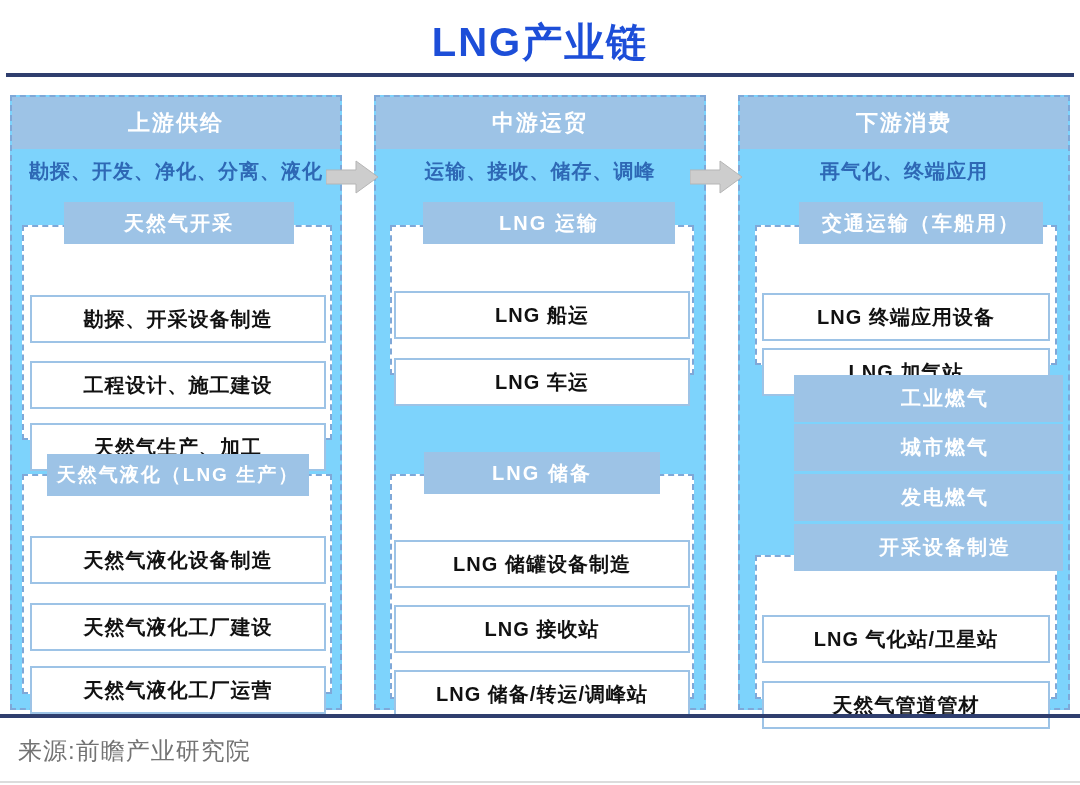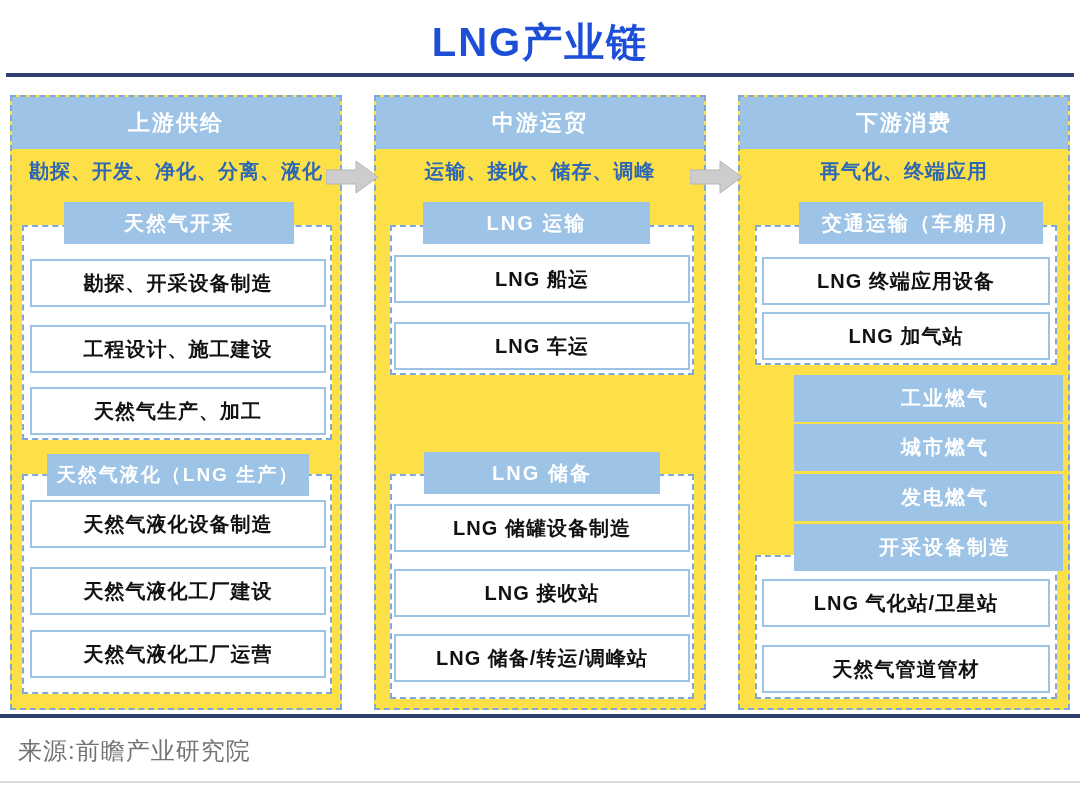--- a/index.html
+++ b/index.html
@@ -14,41 +14,41 @@
   }
   .rule{position:absolute;background:#2f3e6e;}
   .rule-top{top:73px;left:6px;width:1068px;height:4px;}
   .rule-bottom{top:714px;left:0px;width:1080px;height:4px;}
   .footer-line{position:absolute;top:781px;left:0;width:1080px;height:2px;background:#dcdcdc;}
   .source{
     position:absolute;top:735px;left:18px;font-size:24px;color:#737373;letter-spacing:1px;
   }
   .col{
     position:absolute;top:95px;width:332px;height:615px;
-    border:2px dashed #7fa8d8;box-sizing:border-box;background:#fde047;
+    border:2px dashed #7fa8d8;box-sizing:border-box;background:#7dd3fc;
   }
   .col-header{
     position:absolute;top:0;left:0;right:0;height:52px;background:#9dc3e6;
     color:#ffffff;font-weight:bold;font-size:22px;text-align:center;line-height:52px;
     letter-spacing:2px;
   }
   .col-kw{
     position:absolute;top:52px;left:0;right:0;height:44px;line-height:44px;
     text-align:center;color:#2e68b5;font-weight:bold;font-size:20px;letter-spacing:1px;
   }
   .grp{position:absolute;border:2px dashed #7fa8d8;box-sizing:border-box;background:#fff;}
   .grp-hd{
     position:absolute;background:#9dc3e6;color:#ffffff;font-weight:bold;
     font-size:20px;text-align:center;height:42px;line-height:42px;letter-spacing:2px;
   }
   .itm{
     position:absolute;background:#ffffff;border:2px solid #9dc3e6;box-sizing:border-box;
     color:#111111;font-weight:bold;font-size:20px;letter-spacing:1px;
     display:flex;align-items:center;justify-content:center;
-    left:18px;width:296px;height:48px;
+    left:18px;width:296px;height:48px;margin-top:36px;
   }
   .stack-itm{
     position:absolute;left:54px;width:236px;height:47px;background:#9dc3e6;
     color:#ffffff;font-weight:bold;font-size:20px;letter-spacing:2px;
     display:flex;align-items:center;justify-content:center;padding-left:33px;
   }
   .arrow{position:absolute;width:54px;height:34px;}
 </style>
 </head>
 <body>
@@ -73,21 +73,21 @@
     <div class="itm" style="top:403px">天然气液化设备制造</div>
     <div class="itm" style="top:470px">天然气液化工厂建设</div>
     <div class="itm" style="top:533px">天然气液化工厂运营</div>
   </div>
 
   <div class="col" style="left:374px">
     <div class="col-header">中游运贸</div>
     <div class="col-kw">运输、接收、储存、调峰</div>
 
     <div class="grp" style="left:14px;top:128px;width:304px;height:150px"></div>
-    <div class="grp-hd" style="left:47px;top:105px;width:227px">LNG 运输</div>
+    <div class="grp-hd" style="left:47px;top:105px;width:252px">LNG 运输</div>
     <div class="itm" style="top:158px">LNG 船运</div>
     <div class="itm" style="top:225px">LNG 车运</div>
 
     <div class="grp" style="left:14px;top:377px;width:304px;height:225px"></div>
     <div class="grp-hd" style="left:48px;top:355px;width:236px">LNG 储备</div>
     <div class="itm" style="top:407px">LNG 储罐设备制造</div>
     <div class="itm" style="top:472px">LNG 接收站</div>
     <div class="itm" style="top:537px">LNG 储备/转运/调峰站</div>
   </div>
 

